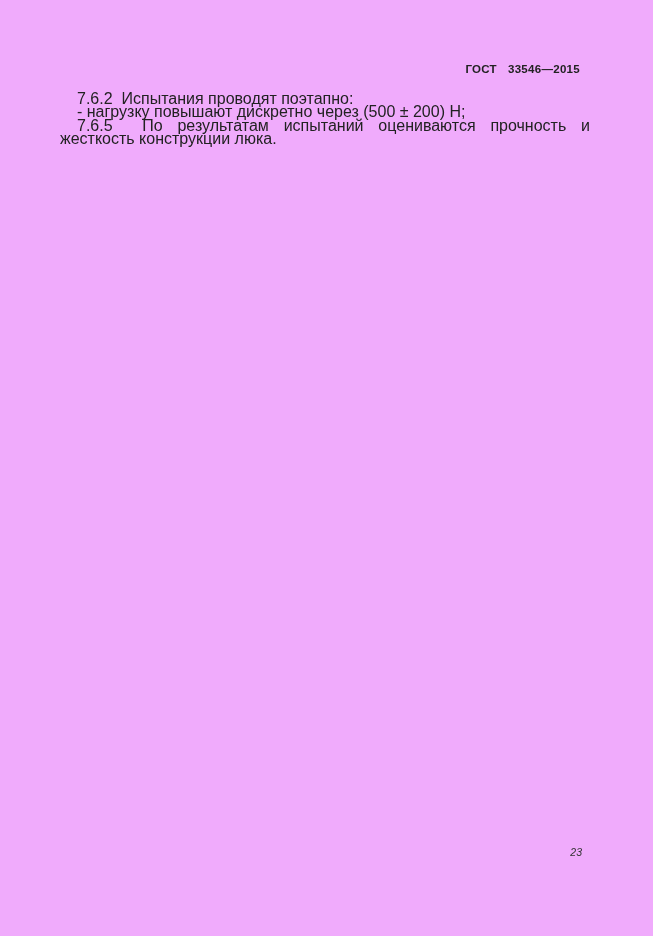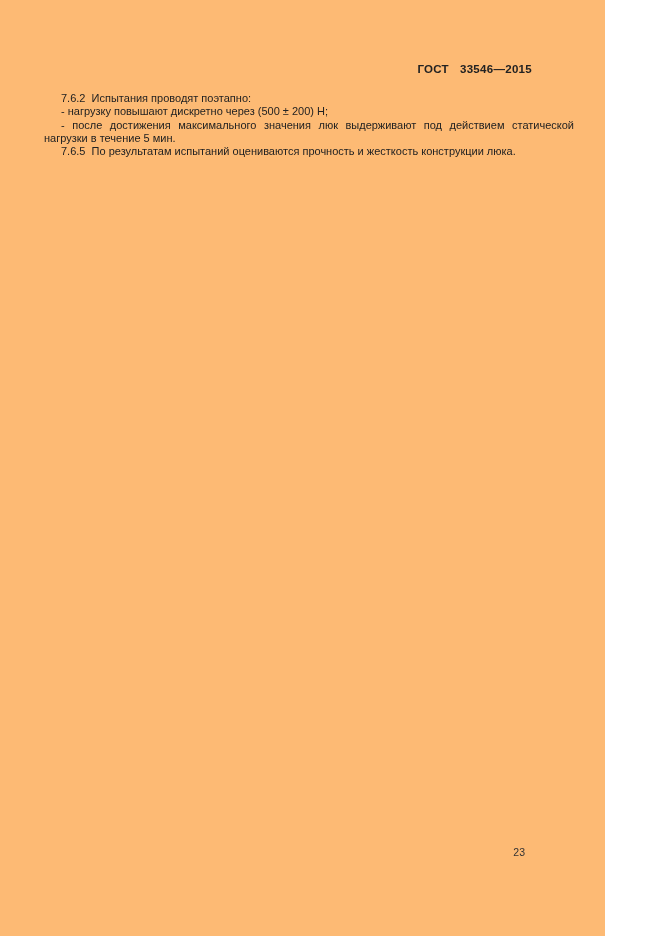--- a/index.html
+++ b/index.html
@@ -11,74 +11,74 @@
     width: 661px;
     height: 936px;
     font-family: "Liberation Sans", sans-serif;
     color: #222222;
     position: relative;
     overflow: hidden;
   }
   .page {
     position: absolute;
     top: 0; left: 0;
-    width: 605px;
+    width: 653px;
     height: 936px;
-    background: #fdba74;
+    background: #f0abfc;
   }
   .page-header {
     position: absolute;
     top: 63px;
     left: 60px;
     right: 73px;
     text-align: right;
     font-size: 11.5px;
     line-height: 13px;
     font-weight: bold;
     letter-spacing: 0.3px;
     word-spacing: 2px;
   }
   .document-body {
     position: absolute;
     top: 92px;
-    left: 44px;
+    left: 60px;
     width: 530px;
-    font-size: 11px;
+    font-size: 16px;
     line-height: 13.3px;
     text-align: justify;
   }
   .para {
     margin: 0;
     padding: 0;
     text-indent: 17px;
   }
   .page-footer {
     position: absolute;
     top: 846px;
     left: 60px;
-    right: 80px;
+    right: 71px;
     text-align: right;
     font-size: 10.5px;
     line-height: 13px;
     color: #333333;
+    font-style: italic;
   }
 </style>
 </head>
 <body>
 
 <div class="page">
 
   <div class="page-header">
     <span>ГОСТ&nbsp; 33546—2015</span>
   </div>
 
   <div class="document-body">
     <p class="para">7.6.2&nbsp; Испытания проводят поэтапно:</p>
     <p class="para">- нагрузку повышают дискретно через (500 ± 200) Н;</p>
-    <p class="para">- после достижения максимального значения люк выдерживают под действием статической нагрузки в течение 5 мин.</p>
     <p class="para">7.6.5&nbsp; По результатам испытаний оцениваются прочность и жесткость конструкции люка.</p>
   </div>
 
   <div class="page-footer">
     <span>23</span>
   </div>
 
 </div>
 
 </body></html>

